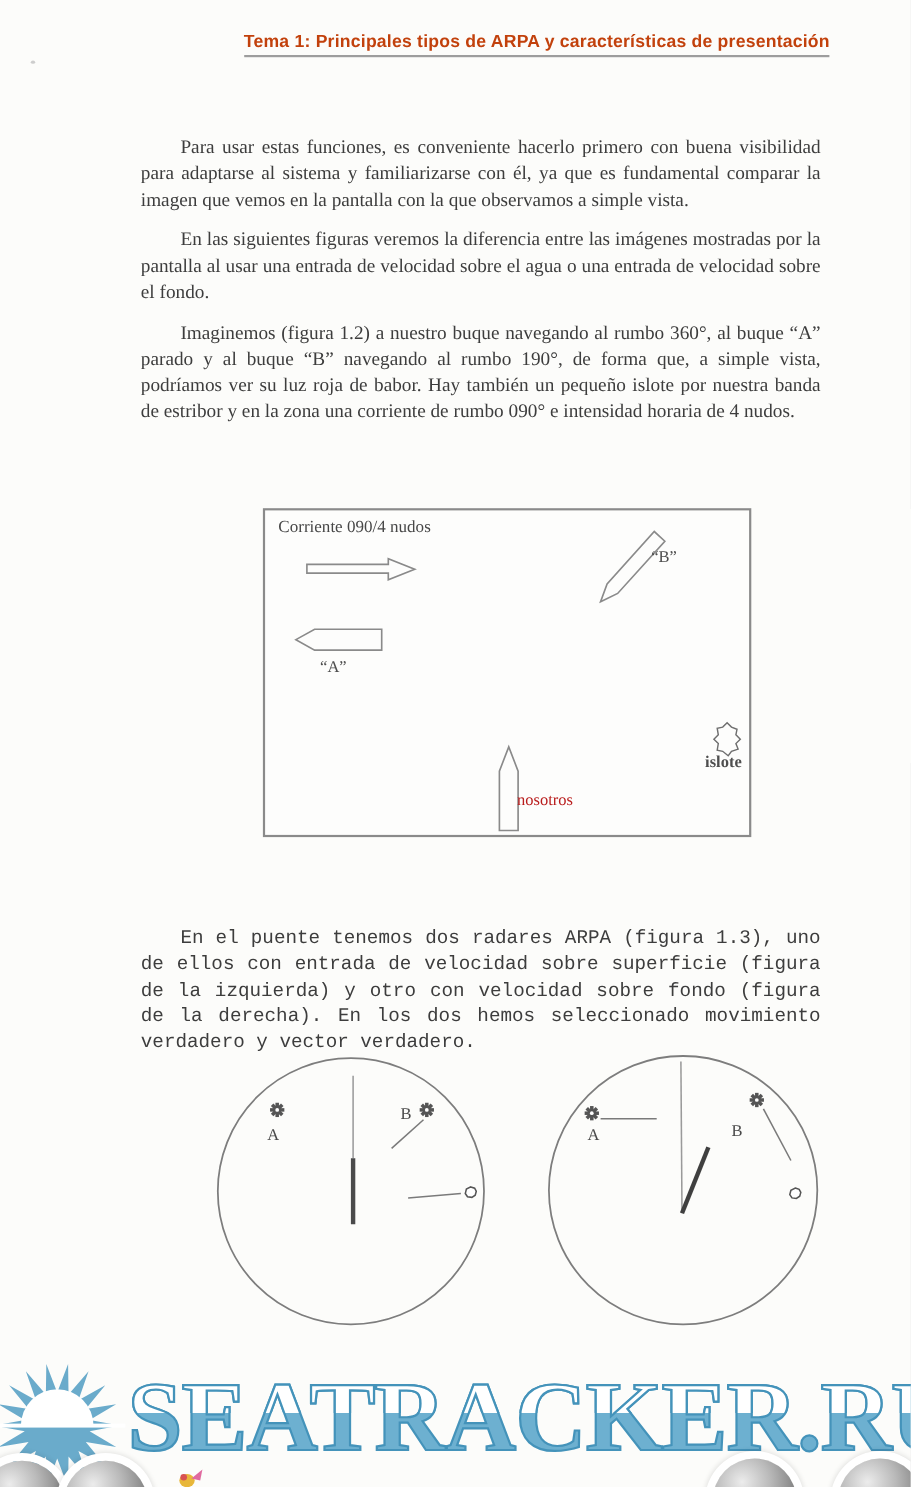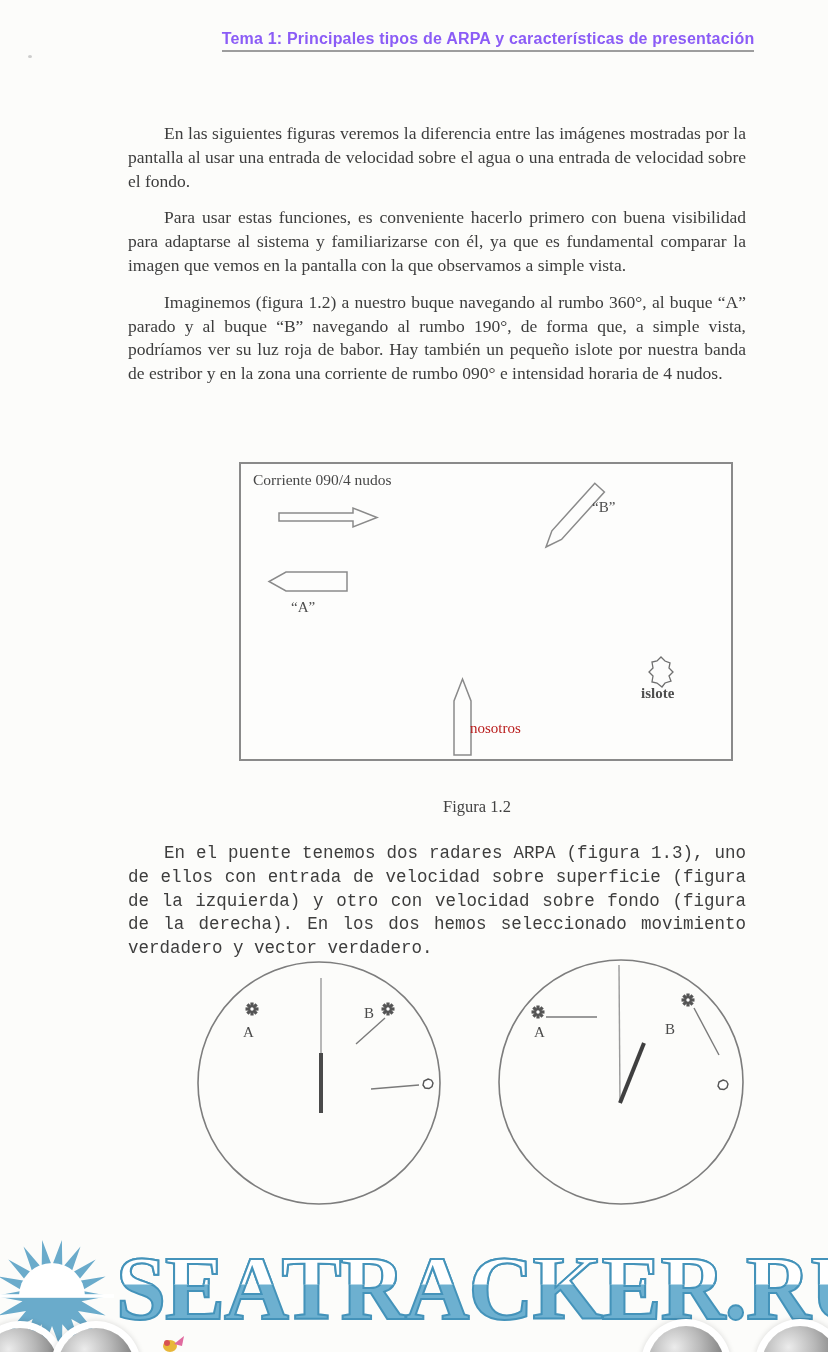--- a/index.html
+++ b/index.html
@@ -5,31 +5,31 @@
   html,body{margin:0;padding:0;background:#e9e9e9;}
   .page{
     position:relative;width:828px;height:1352px;margin:0 auto;
     background:#fcfcfa;overflow:hidden;
     font-family:"Liberation Serif",serif;color:#3d3d3d;
   }
   
   .doc-title{position:absolute;top:30px;left:110px;width:712px;text-align:center;}
   .doc-title span{
     font-family:"Liberation Sans",sans-serif;font-weight:bold;font-size:16px;
-    color:#8b5cf6;border-bottom:2px solid #9d9d9d;padding-bottom:2px;letter-spacing:.2px;
+    color:#c2410c;border-bottom:2px solid #9d9d9d;padding-bottom:2px;letter-spacing:.2px;
     text-decoration:none;display:inline-block;margin-left:44px;
   }
   .speck{position:absolute;left:28px;top:55px;width:4px;height:3px;background:#b9b9b9;border-radius:50%;opacity:.7;}
   
   .body-text{position:absolute;left:128px;width:618px;font-size:17.5px;line-height:23.8px;text-align:justify;color:#3d3d3d;}
   .body-text p{margin:0 0 13px;text-indent:36px;}
   #para-block-1{top:122px;}
   #para-block-2{top:842px;font-family:Liberation Mono, monospace;}
   
-  .fig12{position:absolute;left:239px;top:462px;width:494px;height:299px;border:2px solid #8a8a8a;box-sizing:border-box;background:#fdfdfc;}
+  .fig12{position:absolute;left:239px;top:462px;width:444px;height:299px;border:2px solid #8a8a8a;box-sizing:border-box;background:#fdfdfc;}
   .fig12 svg{position:absolute;left:0;top:0;}
   .fig-label{position:absolute;font-size:15px;color:#4e4e4e;white-space:nowrap;}
   .lbl-corriente{left:12px;top:7px;font-size:15.5px;color:#474747;}
   .lbl-shipB{left:351px;top:35px;}
   .lbl-shipA{left:50px;top:135px;}
   .lbl-nosotros{left:229px;top:256px;color:#b91c1c;}
   .lbl-islote{left:400px;top:221px;font-weight:bold;}
   
   .caption{position:absolute;text-align:center;font-size:16.5px;color:#424242;}
   .caption-12{left:239px;width:476px;top:797px;}
@@ -66,43 +66,42 @@
 
 <div class="page">
 
   <div class="speck"></div>
 
   <div class="doc-title">
     <span>Tema 1: Principales tipos de ARPA y características de presentación</span>
   </div>
 
   <div class="body-text" id="para-block-1">
+    <p>Para usar estas funciones, es conveniente hacerlo primero con buena visibilidad para adaptarse al sistema y familiarizarse con él, ya que es fundamental comparar la imagen que vemos en la pantalla con la que observamos a simple vista.</p>
     <p>En las siguientes figuras veremos la diferencia entre las imágenes mostradas por la pantalla al usar una entrada de velocidad sobre el agua o una entrada de velocidad sobre el fondo.</p>
-    <p>Para usar estas funciones, es conveniente hacerlo primero con buena visibilidad para adaptarse al sistema y familiarizarse con él, ya que es fundamental comparar la imagen que vemos en la pantalla con la que observamos a simple vista.</p>
     <p>Imaginemos (figura 1.2) a nuestro buque navegando al rumbo 360°, al buque “A” parado y al buque “B” navegando al rumbo 190°, de forma que, a simple vista, podríamos ver su luz roja de babor. Hay también un pequeño islote por nuestra banda de estribor y en la zona una corriente de rumbo 090° e intensidad horaria de 4 nudos.</p>
   </div>
 
   <div class="fig12">
     <svg width="472" height="295" viewBox="0 0 472 295">
       <g fill="#fdfdfc" stroke="#8a8a8a" stroke-width="1.5" stroke-linejoin="miter">
         <polygon points="38,49 112,49 112,44 136,53.5 112,63 112,57 38,57"></polygon>
         <polygon points="305,83 320.5,75.5 363.4,28 353.8,19.2 310.9,66.8"></polygon>
         <polygon points="106,108 45,108 28,117.5 45,127 106,127"></polygon>
         <polygon points="213,291 213,237 221.5,215 230,237 230,291"></polygon>
         <polygon stroke="#6f6f6f" stroke-width="1.3" points="420,193 424,197 429,199 428,204 432,208 428,212 430,217 424,219 421,223 416,219 411,218 412,212 408,208 412,204 411,198 416,197"></polygon>
       </g>
     </svg>
     <div class="fig-label lbl-corriente">Corriente 090/4 nudos</div>
     <div class="fig-label lbl-shipB">“B”</div>
     <div class="fig-label lbl-shipA">“A”</div>
     <div class="fig-label lbl-nosotros">nosotros</div>
     <div class="fig-label lbl-islote">islote</div>
   </div>
 
-  <div class="caption caption-12">Figura 1.2</div>
 
   <div class="body-text" id="para-block-2">
     <p>En el puente tenemos dos radares ARPA (figura 1.3), uno de ellos con entrada de velocidad sobre superficie (figura de la izquierda) y otro con velocidad sobre fondo (figura de la derecha). En los dos hemos seleccionado movimiento verdadero y vector verdadero.</p>
   </div>
 
   <div class="fig13">
     <svg width="565" height="255" viewBox="0 0 565 255">
       <defs>
         <g id="gear" fill="#555">
           <rect x="-6.5" y="-1.6" width="13" height="3.2"></rect>

